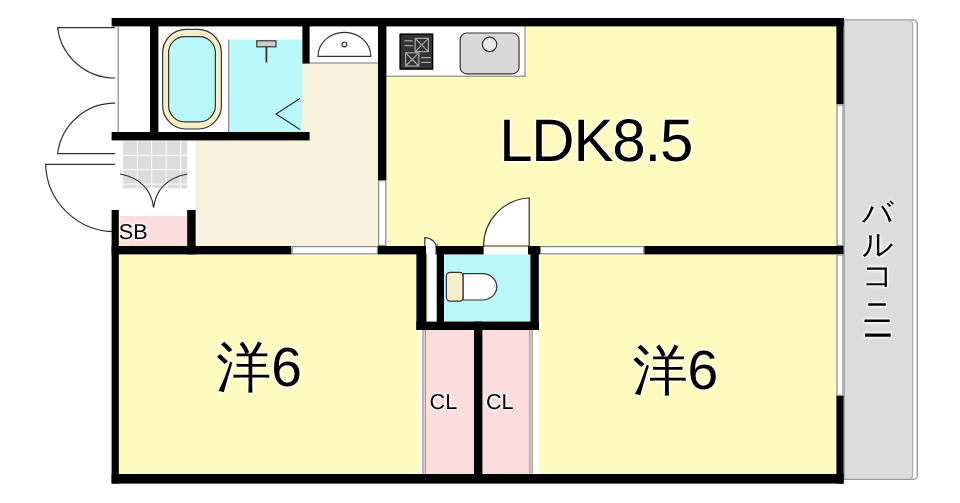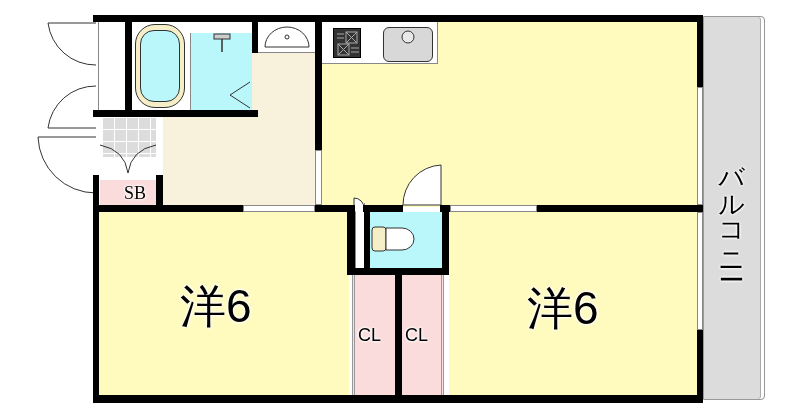--- a/index.html
+++ b/index.html
@@ -43,20 +43,21 @@
       <line x1="17" y1="19" x2="25" y2="19" stroke="#aaa"></line>
         <line x1="17" y1="23" x2="25" y2="23" stroke="#aaa"></line>
     </svg>
   </div>
   <div class="abs" style="left:383px;top:27px;width:50px;height:35px;background:#d8d8d8;border:1.5px solid #333;border-radius:6px;">
     <svg width="50" height="35" style="left:0;top:0">
         <circle cx="24" cy="9" r="6" fill="#e8e8e8" stroke="#333"></circle>
       </svg>
   </div>
 
+  <div class="label lbl-big" style="left:416px;top:88px;">LDK8.5</div>
 
   <div class="abs room-beige" style="left:163px;top:53px;width:154px;height:152px;"></div>
   <div class="abs room-white" style="left:258px;top:22px;width:59px;height:31px;border-bottom:1px solid #888;"></div>
   <div class="abs" style="left:264px;top:25px;width:46px;height:24px;">
     <svg width="46" height="24" style="left:0;top:0">
         <path d="M1 22 A22 20 0 0 1 45 22 Z" fill="#fff" stroke="#333"></path>
         <circle cx="23" cy="12" r="2" fill="none" stroke="#333"></circle>
       </svg>
   </div>
 
@@ -74,21 +75,21 @@
   <svg width="30" height="30" style="left:228px;top:80px">
       <polyline points="22,2 2,15 22,28" fill="none" stroke="#333"></polyline>
     </svg>
 
   <div class="abs room-white" style="left:98px;top:117px;width:60px;height:60px;"></div>
   <div class="abs" style="left:102px;top:117px;width:54px;height:40px;background-color:#dcdcdc;background-image:linear-gradient(#fff 1px,transparent 1px),linear-gradient(90deg,#fff 1px,transparent 1px);background-size:12px 12px;"></div>
   <svg width="60" height="30" style="left:100px;top:145px">
       <path d="M0 0 Q25 5 28 28 M56 0 Q31 5 28 28" fill="none" stroke="#333"></path>
     </svg>
   <div class="abs room-pink" style="left:100px;top:180px;width:56px;height:25px;"></div>
-  <div class="label lbl-small" style="left:124px;top:183px;font-family:Liberation Serif, serif;">SB</div>
+  <div class="label lbl-small" style="left:99px;top:183px;">SB</div>
 
   <div class="abs room-white" style="left:98px;top:22px;width:28px;height:88px;border-left:1px solid #888;border-right:1px solid #888;"></div>
 
   <svg width="60" height="180" style="left:38px;top:20px">
     <path d="M58 3 L10 3 A48 48 0 0 0 58 45" fill="none" stroke="#333"></path>
     <path d="M58 108 L10 108 A48 48 0 0 1 58 66" fill="none" stroke="#333"></path>
     <path d="M58 117 L0 117 A58 58 0 0 0 58 173" fill="none" stroke="#333"></path>
   </svg>
 
   <div class="abs room-yellow" style="left:99px;top:212px;width:250px;height:183px;"></div>

